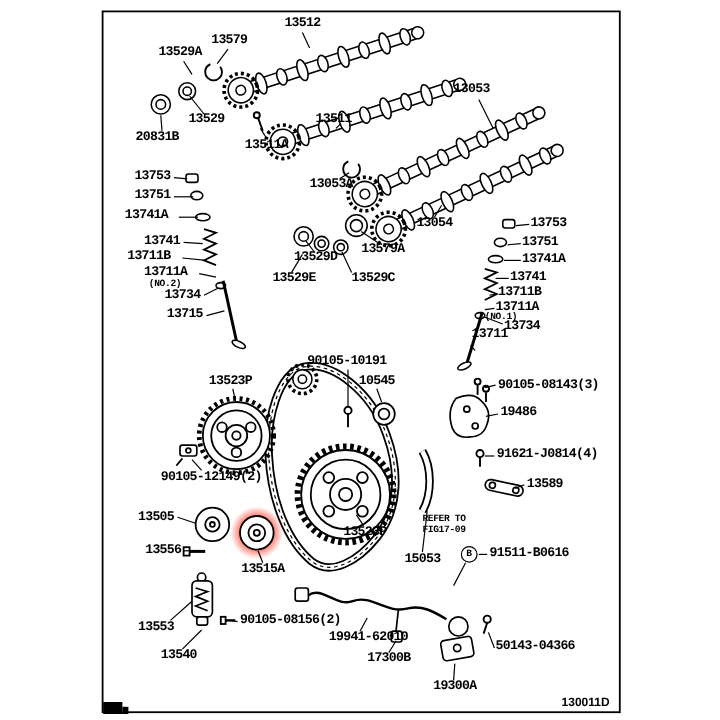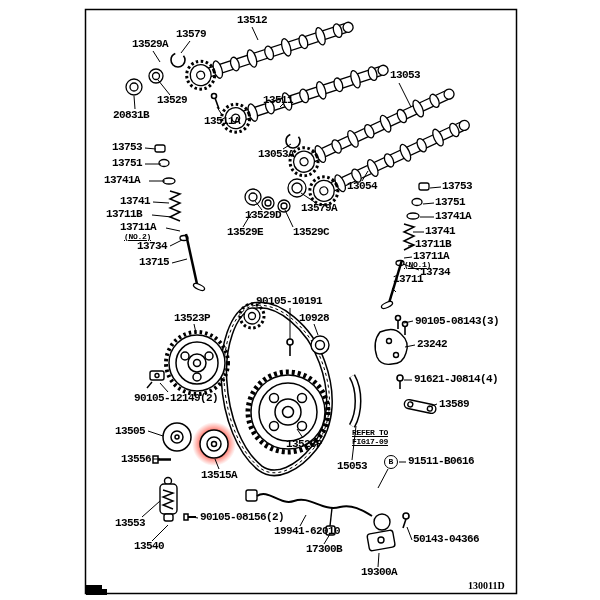--- a/index.html
+++ b/index.html
@@ -1,22 +1,22 @@
 <!DOCTYPE html>
 <html><head>
 <meta charset="utf-8">
 <style>
   html,body{margin:0;padding:0;background:#fff;width:600px;height:600px;overflow:hidden;}
   .stage{position:relative;width:600px;height:600px;background:#ffffff;
          font-family:"Liberation Mono","DejaVu Sans Mono",monospace;}
   .drawing{position:absolute;left:0;top:0;}
   .lbl{position:absolute;font-size:11px;font-weight:bold;color:#000;
        white-space:nowrap;letter-spacing:-0.6px;line-height:1;}
-  .lbl.sm{font-size:8px;letter-spacing:-0.3px;text-decoration:underline;}
-  .lbl.code{font-family:Liberation Serif, serif;font-weight:bold;font-size:10px;letter-spacing:0;}
+  .lbl.sm{font-size:8px;letter-spacing:-0.3px;}
+  .lbl.code{font-family:Liberation Sans, sans-serif;font-weight:bold;font-size:10px;letter-spacing:0;}
   .callout-b{position:absolute;width:12px;height:12px;border:1.5px solid #000;border-radius:50%;
              font-size:8px;font-weight:bold;display:flex;align-items:center;justify-content:center;
              background:#fff;line-height:1;}
 </style>
 </head>
 <body>
 
 <div class="stage">
 
   <svg class="drawing" width="600" height="600" viewBox="0 0 600 600">
@@ -323,21 +323,21 @@
     </g>
   </svg>
 
   <div class="lbl" style="left:132px;top:39px">13529A</div>
   <div class="lbl" style="left:176px;top:29px">13579</div>
   <div class="lbl" style="left:237px;top:15px">13512</div>
   <div class="lbl" style="left:157px;top:95px">13529</div>
   <div class="lbl" style="left:113px;top:110px">20831B</div>
   <div class="lbl" style="left:204px;top:116px">13511A</div>
   <div class="lbl" style="left:263px;top:95px">13511</div>
-  <div class="lbl" style="left:390px;top:70px">13053</div>
+  <div class="lbl" style="left:378px;top:70px">13053</div>
   <div class="lbl" style="left:258px;top:149px">13053A</div>
   <div class="lbl" style="left:347px;top:181px">13054</div>
 
   <div class="lbl" style="left:112px;top:142px">13753</div>
   <div class="lbl" style="left:112px;top:158px">13751</div>
   <div class="lbl" style="left:104px;top:175px">13741A</div>
   <div class="lbl" style="left:120px;top:196px">13741</div>
   <div class="lbl" style="left:106px;top:209px">13711B</div>
   <div class="lbl" style="left:120px;top:222px">13711A</div>
   <div class="lbl sm" style="left:124px;top:233px">(NO.2)</div>
@@ -354,23 +354,23 @@
   <div class="lbl" style="left:435px;top:211px">13741A</div>
   <div class="lbl" style="left:425px;top:226px">13741</div>
   <div class="lbl" style="left:415px;top:239px">13711B</div>
   <div class="lbl" style="left:413px;top:251px">13711A</div>
   <div class="lbl sm" style="left:404px;top:261px">(NO.1)</div>
   <div class="lbl" style="left:420px;top:267px">13734</div>
   <div class="lbl" style="left:393px;top:274px">13711</div>
 
   <div class="lbl" style="left:256px;top:296px">90105-10191</div>
   <div class="lbl" style="left:174px;top:313px">13523P</div>
-  <div class="lbl" style="left:299px;top:313px">10928</div>
+  <div class="lbl" style="left:299px;top:313px">10545</div>
   <div class="lbl" style="left:415px;top:316px">90105-08143(3)</div>
-  <div class="lbl" style="left:417px;top:339px">23242</div>
+  <div class="lbl" style="left:417px;top:339px">19486</div>
   <div class="lbl" style="left:414px;top:374px">91621-J0814(4)</div>
   <div class="lbl" style="left:439px;top:399px">13589</div>
   <div class="lbl" style="left:134px;top:393px">90105-12149(2)</div>
 
   <div class="lbl" style="left:115px;top:426px">13505</div>
   <div class="lbl" style="left:121px;top:454px">13556</div>
   <div class="lbl" style="left:201px;top:470px">13515A</div>
   <div class="lbl" style="left:286px;top:439px">13523P</div>
   <div class="lbl sm" style="left:352px;top:429px">REFER TO</div>
   <div class="lbl sm" style="left:352px;top:438px">FIG17-09</div>

